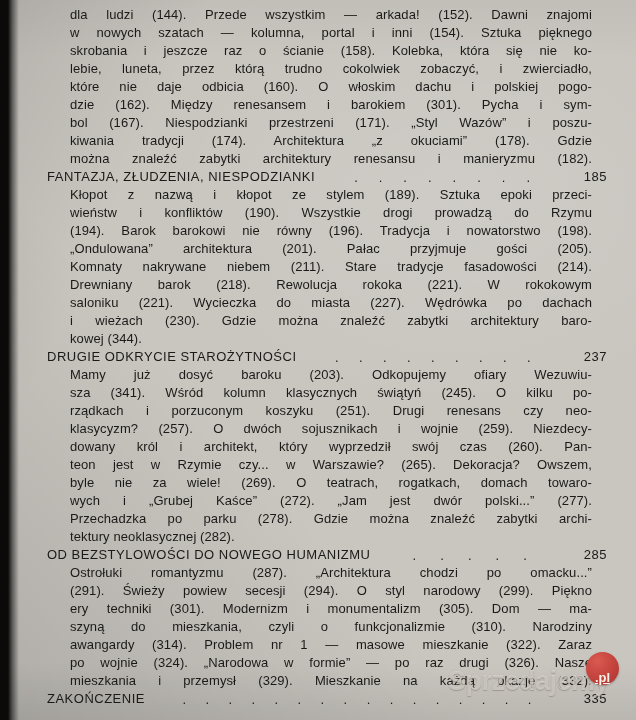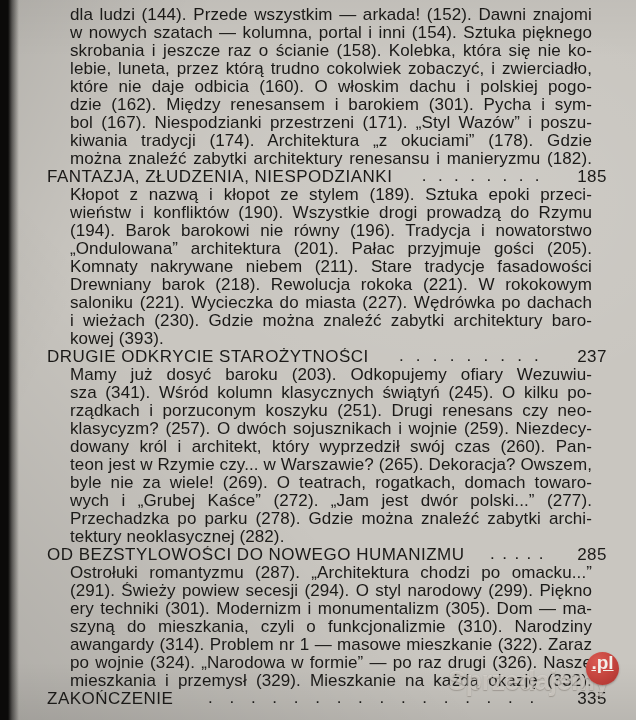--- a/index.html
+++ b/index.html
@@ -16,21 +16,21 @@
       linear-gradient(to bottom, rgba(0,0,0,0.04) 0%, rgba(0,0,0,0) 8%, rgba(0,0,0,0) 92%, rgba(0,0,0,0.08) 100%),
       #c9c6c0;
   }
   .left-edge {
     position:absolute; left:0; top:0; bottom:0; width:20px;
     background:linear-gradient(to right, #0b0a09 0px, #0b0a09 8px, rgba(11,10,9,0.55) 12px, rgba(11,10,9,0) 19px);
   }
   .toc {
     position:absolute; left:47px; top:6px; width:560px;
     color:#1b1a18;
-    font-size:17px; line-height:18px;
+    font-size:13px; line-height:18px;
   }
   .para-line {
     height:18px; overflow:hidden;
     margin:0 15px 0 23px;
     text-align:justify;
     text-align-last:justify;
     letter-spacing:0.1px;
   }
   .para-line.short { text-align-last:left; }
   .heading-row {
@@ -51,22 +51,22 @@
     font-size:27px; font-weight:bold; letter-spacing:-0.5px;
     color:rgba(244,241,235,0.55);
     text-shadow:0 1px 1px rgba(100,92,84,0.35), 0 0 1px rgba(100,92,84,0.3);
     white-space:nowrap;
   }
   .wm-badge {
     position:absolute; left:142px; top:0; width:33px; height:33px;
     border-radius:50%;
     background:radial-gradient(circle at 35% 28%, #da5a52 0%, #c2423c 55%, #ab332f 100%);
     box-shadow:0 1px 2px rgba(60,40,38,0.35);
-    display:flex; align-items:flex-start; justify-content:center;
-    color:#f3efe9; font-size:19px; font-weight:bold; letter-spacing:0;text-decoration:underline;
+    display:flex; align-items:flex-end; justify-content:center;
+    color:#f3efe9; font-size:13px; font-weight:bold; letter-spacing:0;text-decoration:underline;
   }
 </style>
 </head>
 <body>
 
 <div class="page">
   <div class="left-edge"></div>
 
   <div class="toc">
       <div class="para-line">dla ludzi (144). Przede wszystkim — arkada! (152). Dawni znajomi</div>
@@ -93,21 +93,21 @@
         <span class="heading-page">185</span>
       </div>
       <div class="para-line">Kłopot z nazwą i kłopot ze stylem (189). Sztuka epoki przeci-</div>
       <div class="para-line">wieństw i konfliktów (190). Wszystkie drogi prowadzą do Rzymu</div>
       <div class="para-line">(194). Barok barokowi nie równy (196). Tradycja i nowatorstwo (198).</div>
       <div class="para-line">„Ondulowana” architektura (201). Pałac przyjmuje gości (205).</div>
       <div class="para-line">Komnaty nakrywane niebem (211). Stare tradycje fasadowości (214).</div>
       <div class="para-line">Drewniany barok (218). Rewolucja rokoka (221). W rokokowym</div>
       <div class="para-line">saloniku (221). Wycieczka do miasta (227). Wędrówka po dachach</div>
       <div class="para-line">i wieżach (230). Gdzie można znaleźć zabytki architektury baro-</div>
-      <div class="para-line short">kowej (393).</div>
+      <div class="para-line short">kowej (344).</div>
       <div class="heading-row">
         <span class="heading-label">DRUGIE ODKRYCIE STAROŻYTNOŚCI</span>
         <span class="heading-dots">
           <span>.</span>
           <span>.</span>
           <span>.</span>
           <span>.</span>
           <span>.</span>
           <span>.</span>
           <span>.</span>

